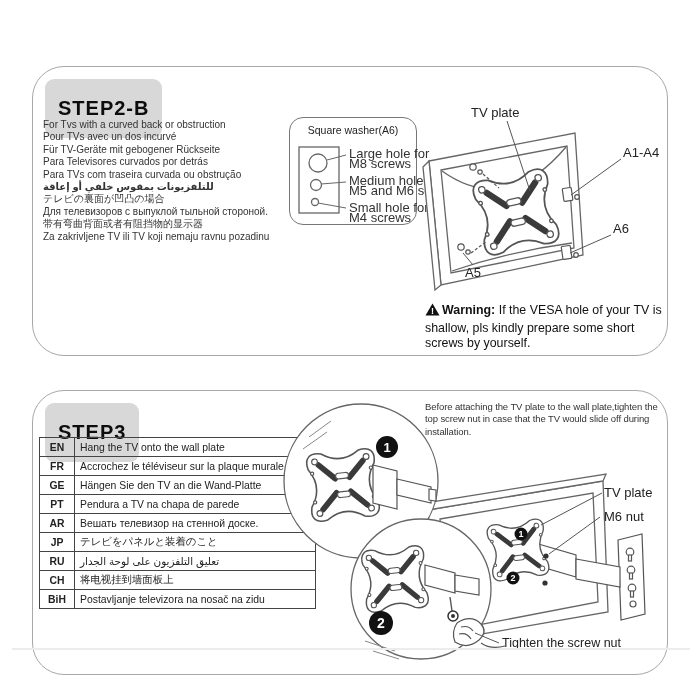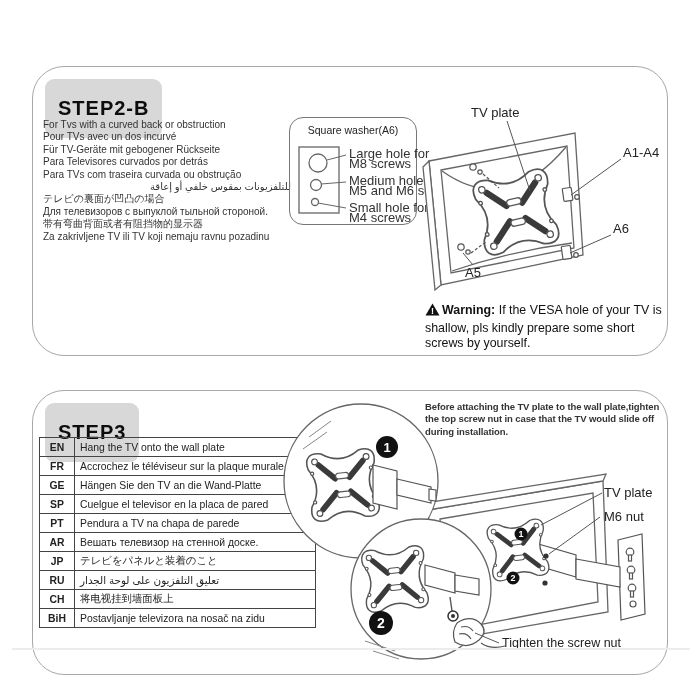--- a/index.html
+++ b/index.html
@@ -4,36 +4,36 @@
 <style>
   html,body{margin:0;padding:0;background:#fff;}
   body{width:700px;height:700px;position:relative;font-family:"Liberation Sans","DejaVu Sans",sans-serif;color:#222;overflow:hidden;}
   svg{font-family:inherit;}
   .panel{position:absolute;left:32px;width:634px;background:#fff;border:1.6px solid #a8a8a8;border-radius:32px;}
   .panel1{top:66px;height:288px;}
   .panel2{top:362px;height:283px;margin-top:28px;}
   .badge{position:absolute;left:12px;top:12px;background:#d8d8d8;border-radius:9px;padding:18px 13px;font-weight:bold;font-size:20px;letter-spacing:1px;color:#0d0d0d;}
   .instructions{position:absolute;left:10px;top:52px;width:248px;}
   .ins{font-size:10px;line-height:12.4px;white-space:nowrap;color:#333;}
-  .ins.ar{direction:rtl;text-align:right;}
+  .ins.ar{direction:rtl;text-align:left;font-weight:bold;}
   .washer-box{position:absolute;left:256px;top:50px;width:126px;height:106px;border:1.3px solid #777;border-radius:14px;}
   .washer-title{font-size:10.5px;text-align:center;margin-top:6px;color:#222;}
   .washer-svg{position:absolute;left:0;top:24px;}
   .wlabel{position:absolute;left:59px;font-size:13px;line-height:10px;color:#333;}
   .wlabel span{display:block;white-space:nowrap;}
   .w1{top:31px}.w2{top:58px}.w3{top:85px}
   .tv1-svg{position:absolute;left:382px;top:26px;}
   .warning{position:absolute;left:392px;top:236px;width:242px;font-size:12.4px;line-height:15.6px;color:#111;}
   .warning b{font-weight:bold;}
   .warn-icon{display:inline-block;vertical-align:-2px;margin-right:2px;}
   table.langs{position:absolute;left:6px;top:46px;border-collapse:collapse;padding-left:28px;}
   table.langs td{border:1px solid #444;font-size:10.4px;padding:1px 5px;height:16px;color:#222;}
   td.code{font-weight:bold;text-align:center;font-size:9.6px;padding:1px 2px;min-width:24px;}
   td.txt{min-width:230px;white-space:nowrap;}
-  .note{position:absolute;left:392px;top:10px;width:246px;font-size:9.5px;line-height:12.4px;letter-spacing:-0.1px;color:#333;font-weight:bold;}
+  .note{position:absolute;left:392px;top:10px;width:246px;font-size:9.5px;line-height:12.4px;letter-spacing:-0.1px;color:#333;}
   .art3{position:absolute;left:240px;top:2px;}
   .bottom-line{position:absolute;left:12px;top:648px;width:678px;height:2px;background:#ececec;}
 </style>
 </head>
 <body>
 
 <svg width="0" height="0" style="position:absolute" aria-hidden="true">
   <defs>
     <g id="xplate">
       <path d="M-46,-26 C-50,-42 -42,-50 -26,-46 Q0,-28 26,-46 C42,-50 50,-42 46,-26 Q28,0 46,26 C50,42 42,50 26,46 Q0,28 -26,46 C-42,50 -50,42 -46,26 Q-28,0 -46,-26 Z" fill="#fff" stroke="#555" stroke-width="2.2"></path>
@@ -155,24 +155,20 @@
         </tr>
       <tr>
           <td class="code">FR</td>
           <td class="txt">Accrochez le téléviseur sur la plaque murale</td>
         </tr>
       <tr>
           <td class="code">GE</td>
           <td class="txt">Hängen Sie den TV an die Wand-Platte</td>
         </tr>
       <tr>
-          <td class="code">SP</td>
-          <td class="txt">Cuelgue el televisor en la placa de pared</td>
-        </tr>
-      <tr>
           <td class="code">PT</td>
           <td class="txt">Pendura a TV na chapa de parede</td>
         </tr>
       <tr>
           <td class="code">AR</td>
           <td class="txt">Вешать телевизор на стенной доске.</td>
         </tr>
       <tr>
           <td class="code">JP</td>
           <td class="txt">テレビをパネルと装着のこと</td>

